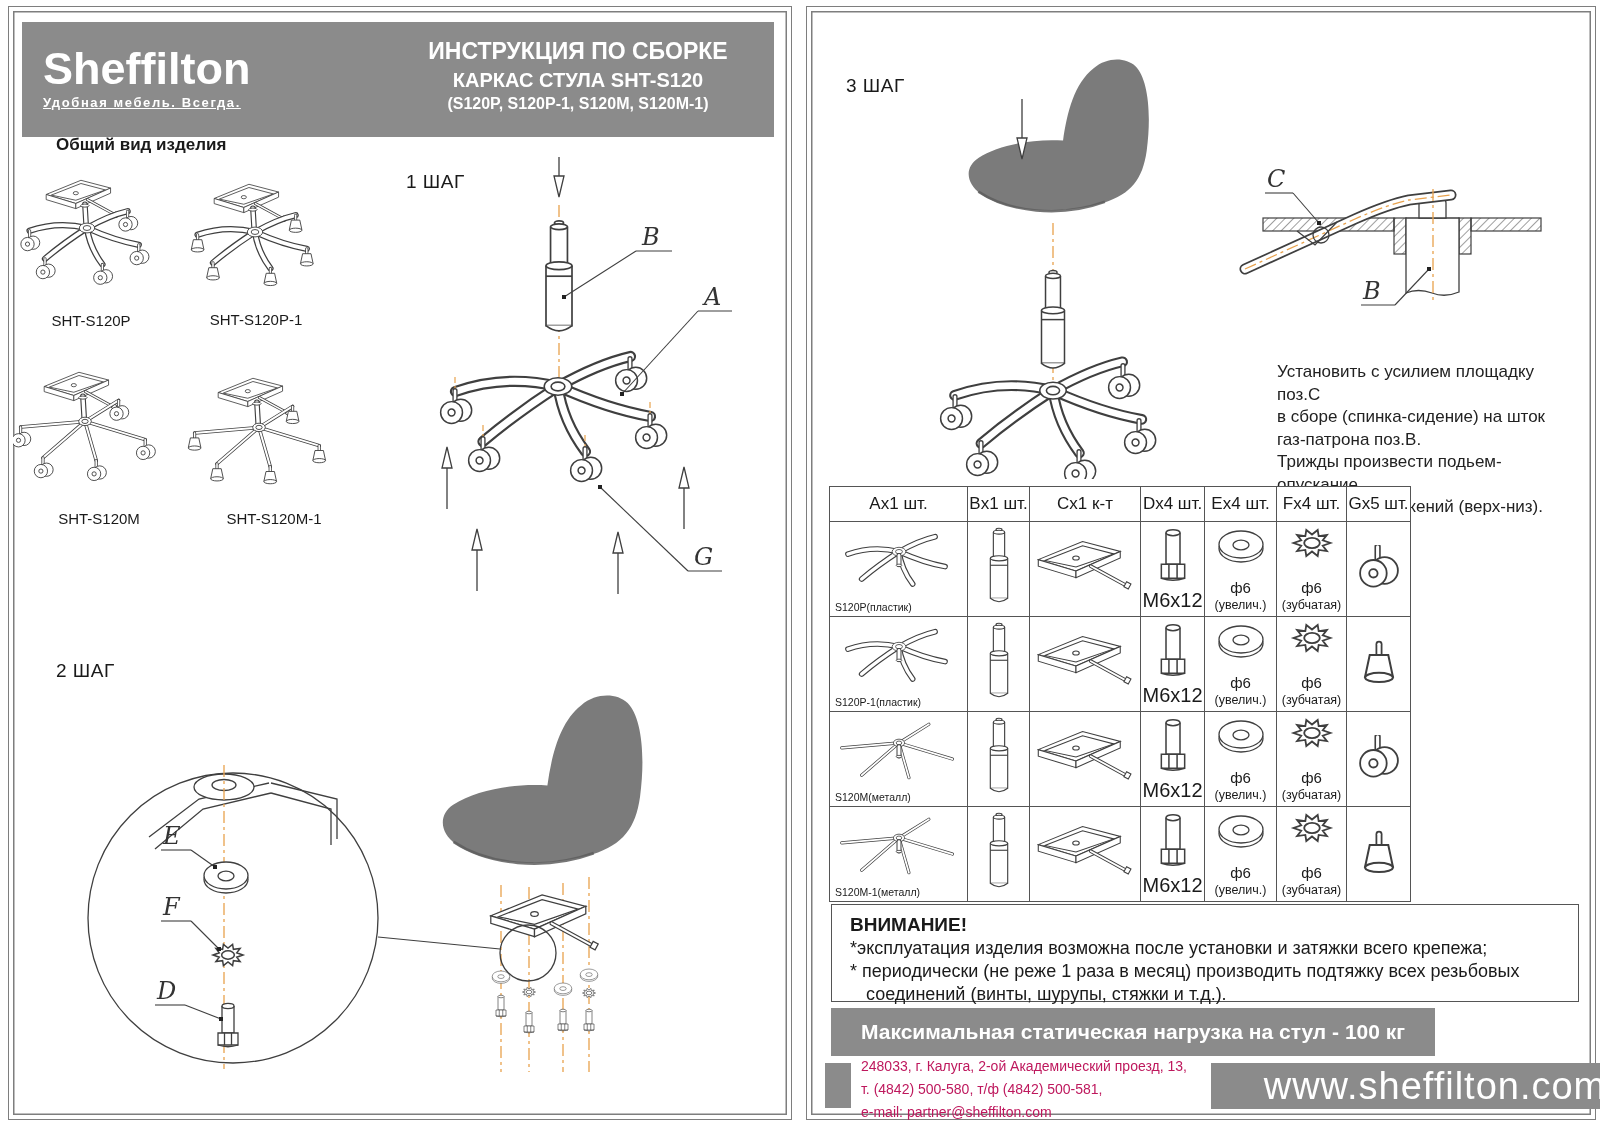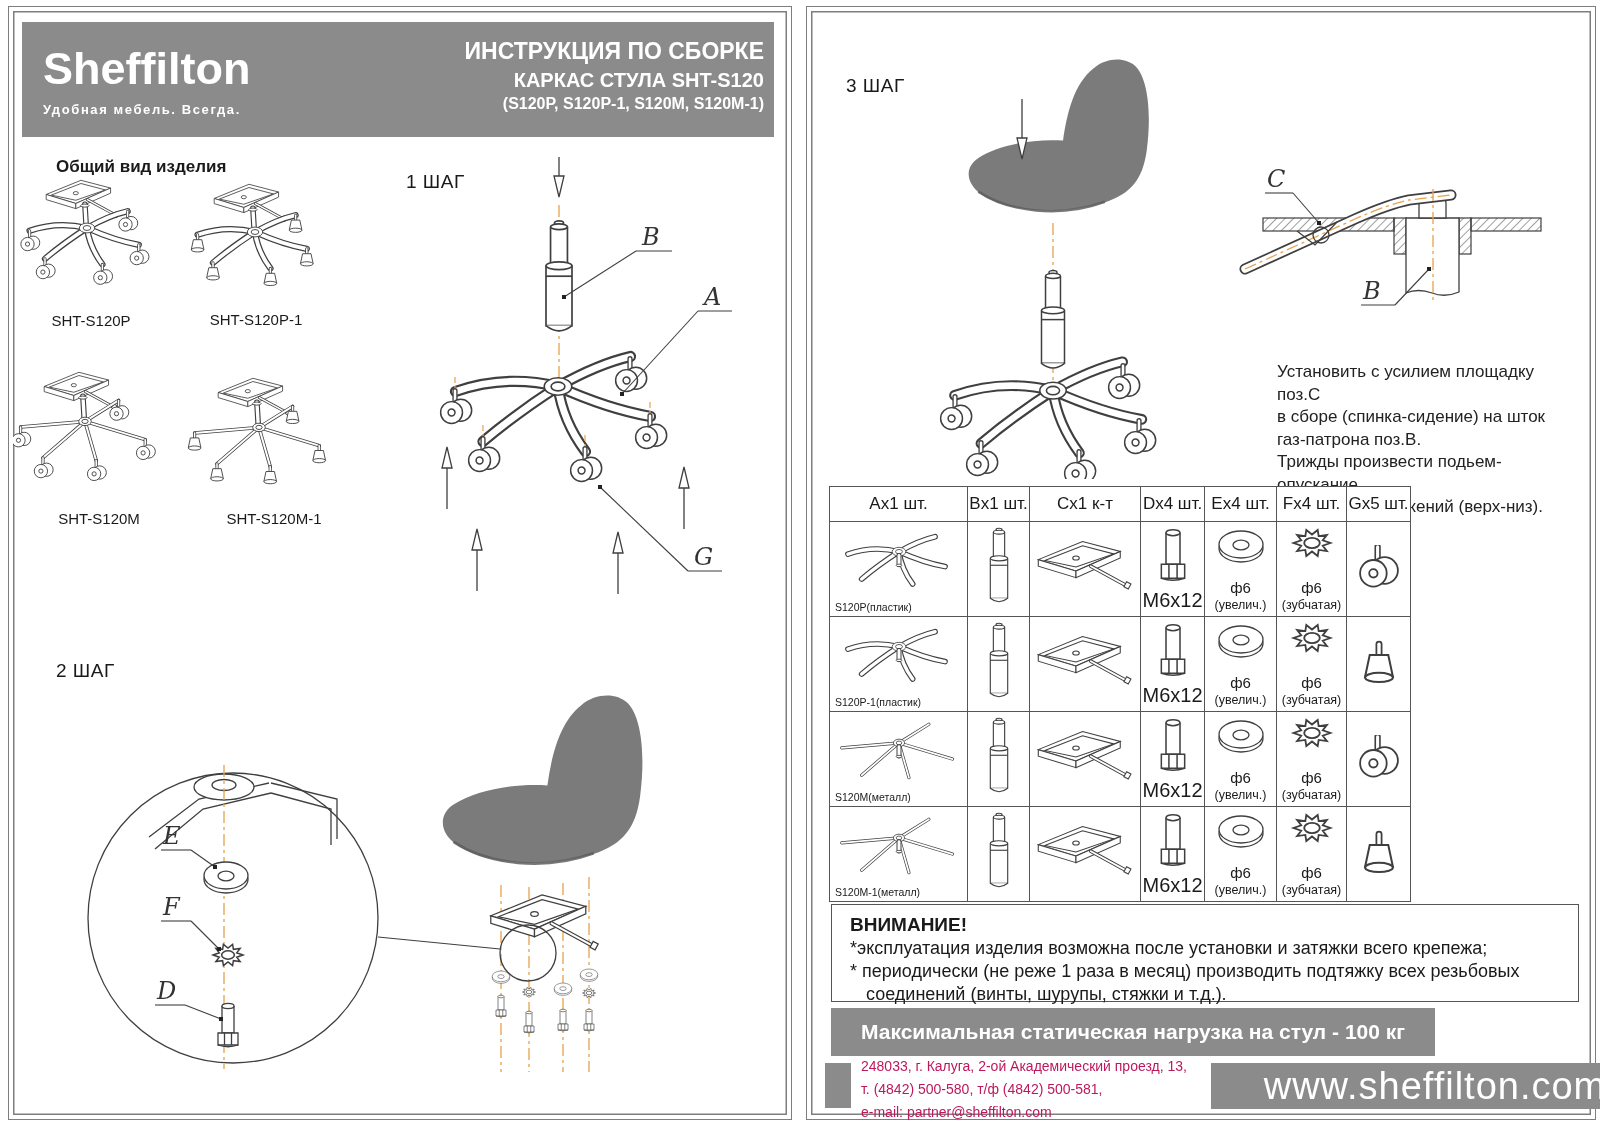--- a/index.html
+++ b/index.html
@@ -5,21 +5,21 @@
   html,body{margin:0;padding:0;background:#fff;}
   body{width:1600px;height:1125px;position:relative;font-family:"Liberation Sans",sans-serif;color:#1a1a1a;}
   .page{position:absolute;top:6px;height:1112px;background:#fff;border:1.5px solid #7e7e7e;
         box-shadow:inset 0 0 0 4px #fff, inset 0 0 0 5.5px #7e7e7e;}
   #pageL{left:8px;width:782px;}
   #pageR{left:806px;width:788px;}
   .abs{position:absolute;}
   .gbar{background:#8b8b8b;}
   
   .logo{font-size:45px;font-weight:bold;color:#fff;line-height:1;}
-  .tagline{font-size:13px;font-weight:bold;color:#fff;letter-spacing:1.6px;margin-top:11px;}
+  .tagline{font-size:13px;font-weight:bold;color:#fff;letter-spacing:1.6px;margin-top:4px;text-decoration:underline;}
   .title1{font-size:23px;font-weight:bold;color:#fff;}
   .title2{font-size:20px;font-weight:bold;color:#fff;margin-top:4px;}
   .title3{font-size:16px;font-weight:bold;color:#fff;margin-top:3px;}
   .h-ov{font-size:17px;font-weight:bold;}
   .steplab{font-size:19px;letter-spacing:.5px;margin-top:24px;}
   .mlabel{font-size:15px;text-align:center;}
   
   .ln{stroke:#3f3f3f;stroke-width:1.3;fill:none;}
   .wh{fill:#fff;stroke:#3f3f3f;stroke-width:1.3;}
   .d9{stroke:#3f3f3f;stroke-width:9;fill:none;stroke-linecap:round;}
@@ -168,28 +168,28 @@
   </defs>
 </svg>
 
 <div class="page" id="pageL">
 
   <div class="abs gbar" style="left:13px;top:15px;width:752px;height:115px;">
     <div class="abs" style="left:21px;top:24px;">
       <div class="logo">Sheffilton</div>
       <div class="tagline">Удобная мебель. Всегда.</div>
     </div>
-    <div class="abs" style="left:370px;top:16px;width:372px;text-align:right;">
+    <div class="abs" style="left:370px;top:16px;width:372px;text-align:center;">
       <div class="title1">ИНСТРУКЦИЯ ПО СБОРКЕ</div>
       <div class="title2">КАРКАС СТУЛА SHT-S120</div>
       <div class="title3">(S120P, S120P-1, S120M, S120M-1)</div>
     </div>
   </div>
 
-  <div class="abs h-ov" style="left:47px;top:150px;">Общий вид изделия</div>
+  <div class="abs h-ov" style="left:47px;top:128px;">Общий вид изделия</div>
 
   <svg class="abs" style="left:4px;top:158px;" width="350" height="350" viewBox="0 0 350 350">
     <g transform="translate(4,14) scale(0.7)">
       <use href="#plate" transform="translate(38,0) scale(0.92)"></use>
       <line class="d8" x1="97" y1="36" x2="99" y2="70"></line>
         <line class="w4" x1="97" y1="36" x2="99" y2="70"></line>
       <ellipse class="wh" cx="97" cy="38" rx="6" ry="2.2"></ellipse>
       <g transform="translate(0,32)">
           <use href="#bcurv"></use>
         </g>

